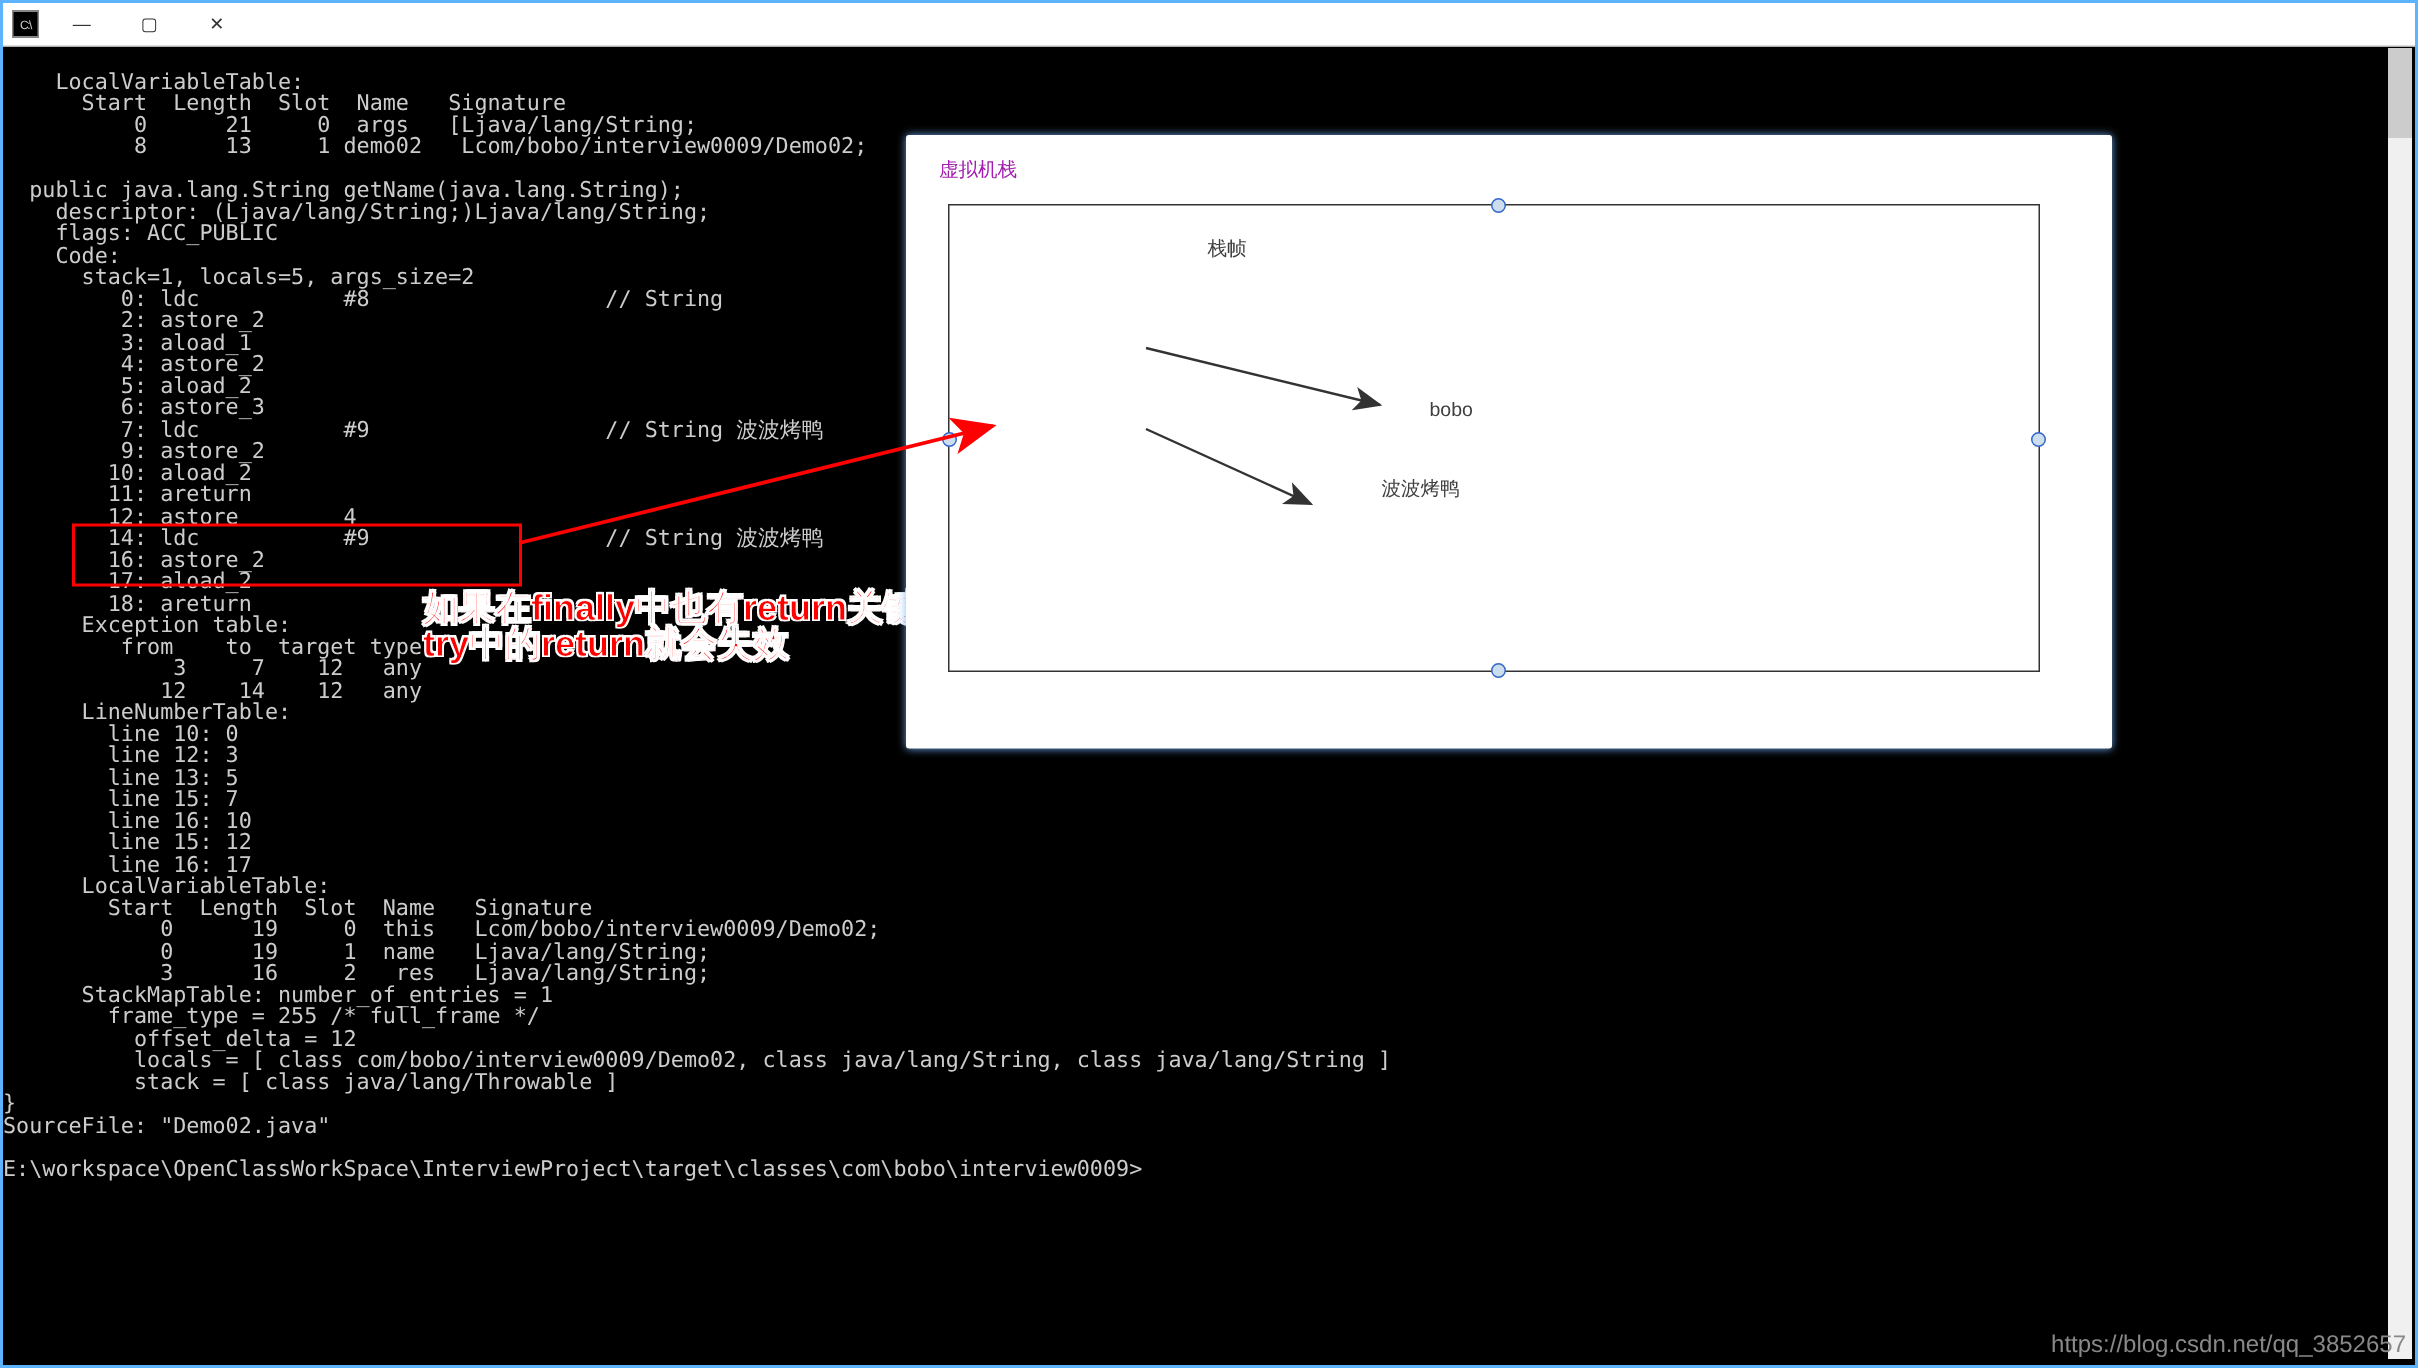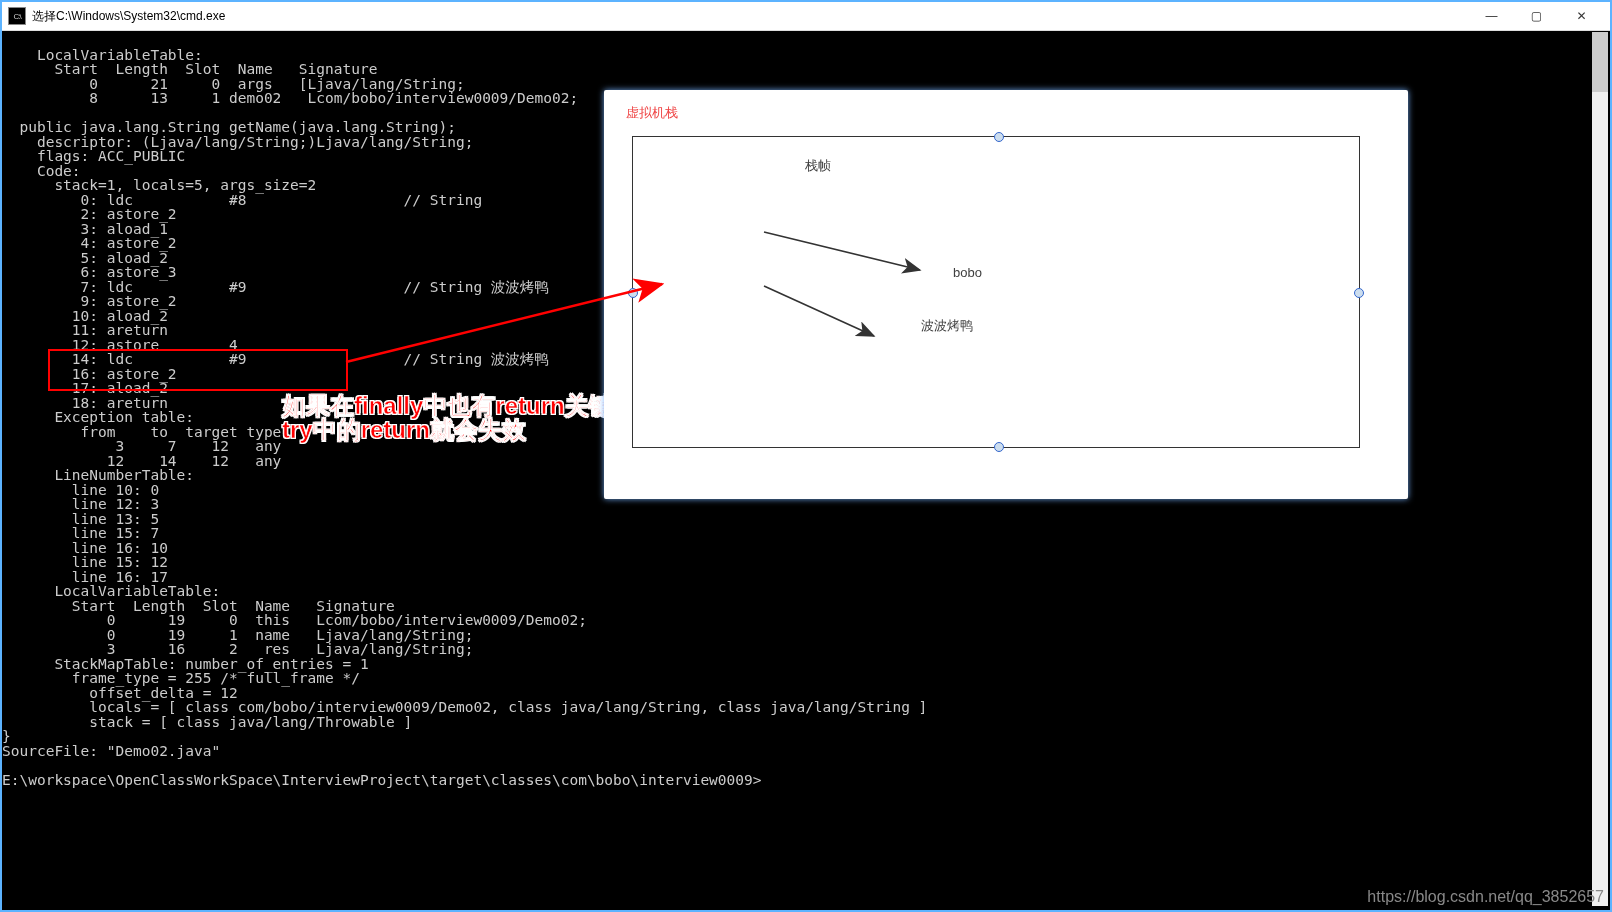--- a/index.html
+++ b/index.html
@@ -10,34 +10,33 @@
   .titlebar-text{font-size:12px;color:#000;flex:1}
   .win-controls{display:flex;gap:0}
   .win-btn{width:45px;height:28px;display:flex;align-items:center;justify-content:center;font-size:12px;color:#333}
   .console{background:#000;color:#ccc;font-size:14.5px;line-height:14.5px;font-family:"NSimSun","SimSun",monospace;white-space:pre;padding:2px 0 0 0;position:relative;height:calc(100% - 30px);overflow:hidden}
   .scrollbar{position:absolute;right:2px;top:30px;width:16px;height:calc(100% - 34px);background:#f0f0f0}
   .scrollbar-thumb{position:absolute;top:0;width:100%;height:60px;background:#ccc}
   .redbox{position:absolute;border:2px solid red;background:transparent;pointer-events:none}
   .redtext{position:absolute;color:red;font-weight:bold;font-size:24px;font-family:"Microsoft YaHei","SimHei",sans-serif;-webkit-text-stroke:0.6px #fff;text-shadow:1px 1px 0 #fff,-1px -1px 0 #fff,1px -1px 0 #fff,-1px 1px 0 #fff;line-height:24px}
   .diagram{position:absolute;background:#fff;border-radius:2px;box-shadow:0 0 6px rgba(120,180,255,.9);padding:12px}
   .diag-inner{border:1px solid #333;position:relative;background:#fff}
-  .diag-title{position:absolute;font-size:13px;font-family:Liberation Mono, monospace;color:#ef4444}
+  .diag-title{position:absolute;font-size:13px;font-family:Liberation Mono, monospace;color:#a21caf}
   .stackframe{position:absolute;background:#d5e8d4;border:1px solid #82b366}
   .slot{background:#fff;border:1px solid #555;font-size:13px;font-family:"Microsoft YaHei",sans-serif;color:#444;display:flex;align-items:center;justify-content:center;position:absolute;width:88px;height:28px}
   .dlabel{position:absolute;font-size:13px;font-family:"Microsoft YaHei",sans-serif;color:#404040}
   .handle{position:absolute;width:8px;height:8px;border:1px solid #36c;background:#cde;border-radius:50%}
   .watermark{position:absolute;right:6px;bottom:4px;color:#888;font-size:16px;font-family:Arial,sans-serif}
   svg.arrows{position:absolute;top:0;left:0;pointer-events:none}
 </style>
 </head>
 <body>
 
 <div class="titlebar">
   <div class="titlebar-icon"></div>
-  <div class="titlebar-text">选择C:\Windows\System32\cmd.exe</div>
   <div class="win-controls">
     <div class="win-btn">—</div>
     <div class="win-btn">▢</div>
     <div class="win-btn">✕</div>
   </div>
 </div>
 
 <pre class="console">    LocalVariableTable:
       Start  Length  Slot  Name   Signature
           0      21     0  args   [Ljava/lang/String;

